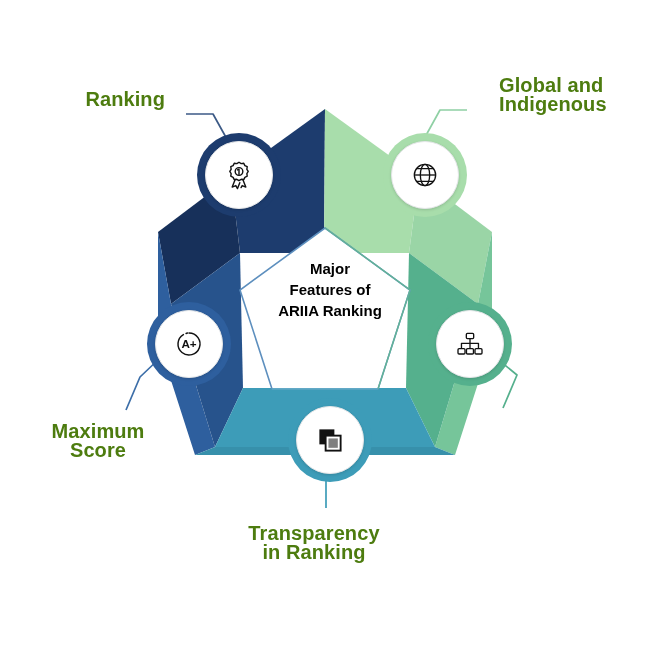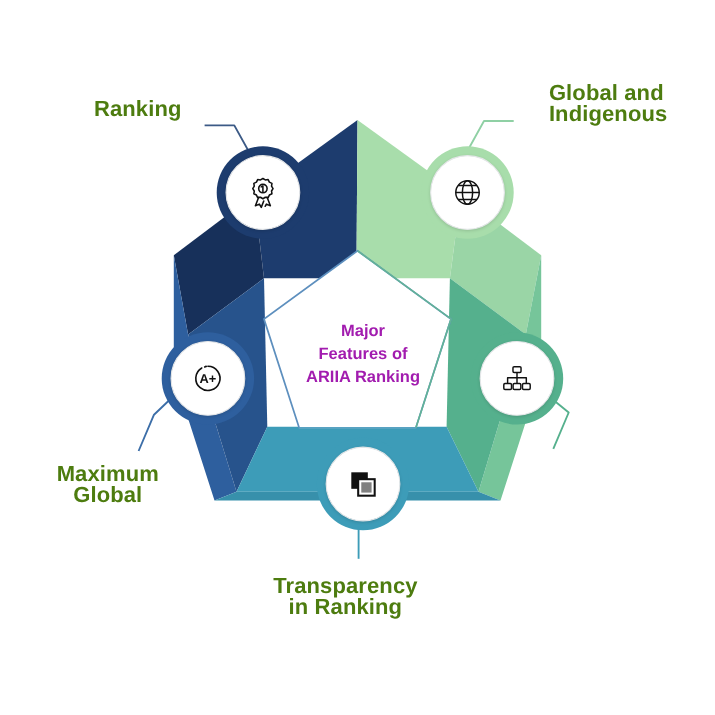--- a/index.html
+++ b/index.html
@@ -43,23 +43,22 @@
   .center-text {
     position: absolute;
     left: 255px;
     top: 258px;
     width: 150px;
     text-align: center;
     font-family: "Liberation Sans", sans-serif;
     font-weight: bold;
     font-size: 15px;
     line-height: 21px;
-    color: #a21caf;
+    color: #000000;
     white-space: pre-line;
-    margin-top: 32px;
   }
   .node {
     position: absolute;
     width: 84px;
     height: 84px;
     border-radius: 50%;
     box-sizing: border-box;
     display: flex;
     align-items: center;
     justify-content: center;
@@ -186,15 +185,15 @@
   <div class="label align-right" style="left:20px; top:90px; width:145px;">Ranking</div>
 
   <div class="label align-left" style="left:499px; top:76px; width:140px;">Global and
 Indigenous</div>
 
 
   <div class="label align-center" style="left:234px; top:524px; width:160px;">Transparency
 in Ranking</div>
 
   <div class="label align-center" style="left:28px; top:422px; width:140px;">Maximum
-Global</div>
+Score</div>
 
 </div>
 
 </body></html>

